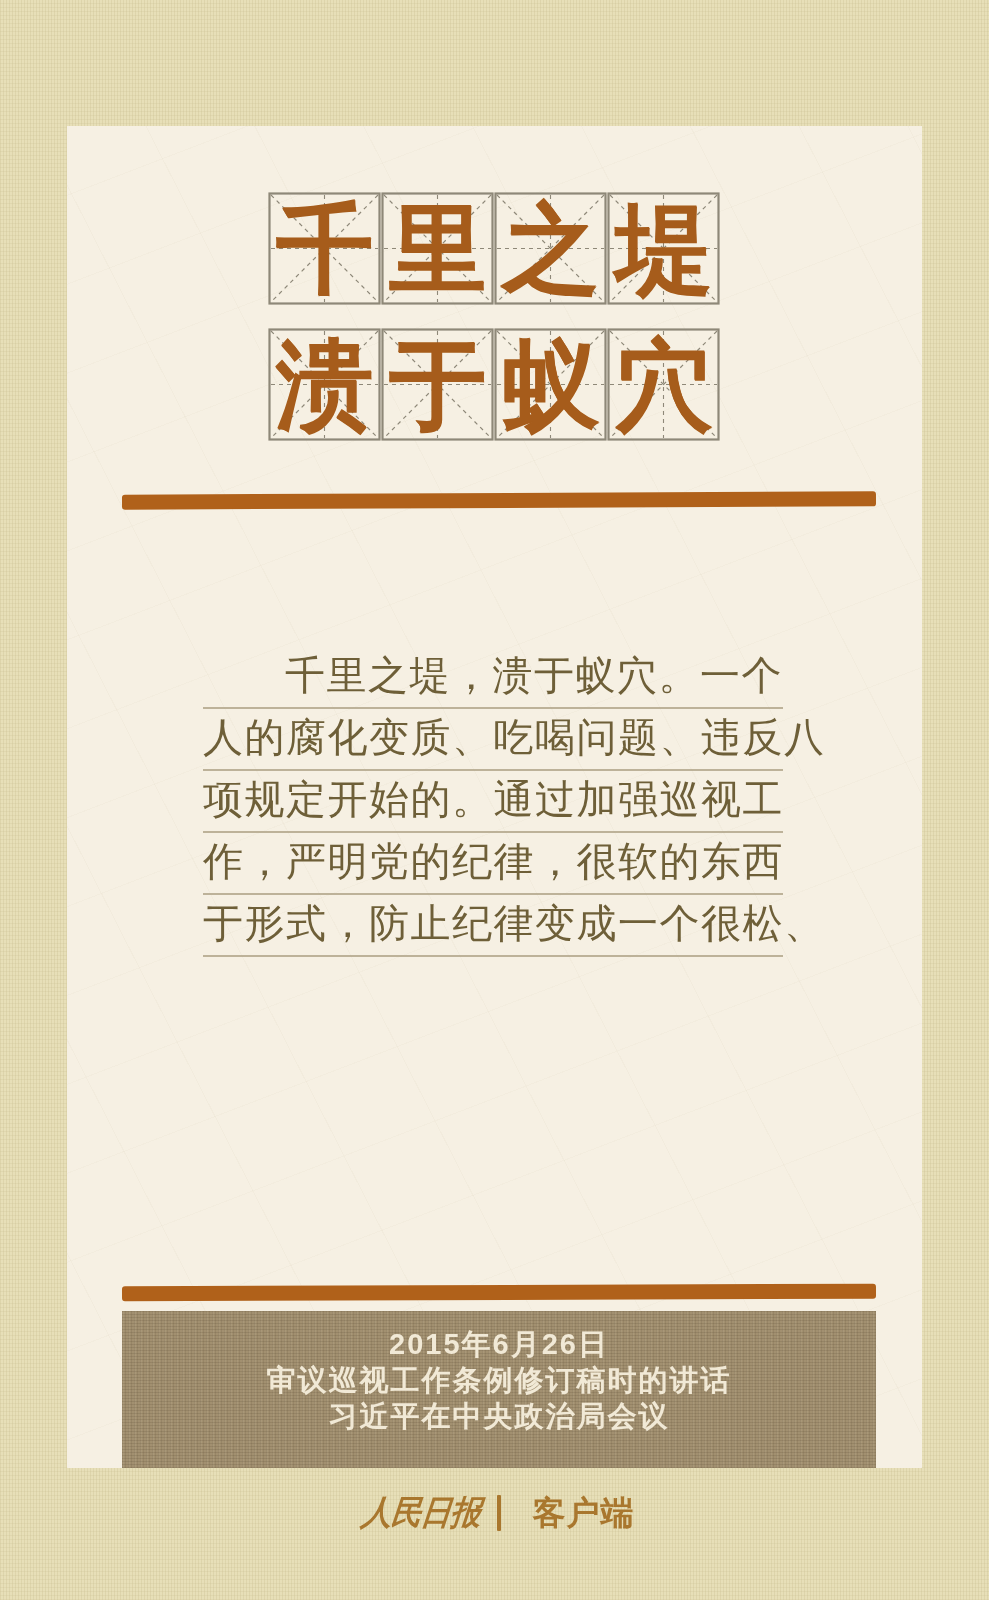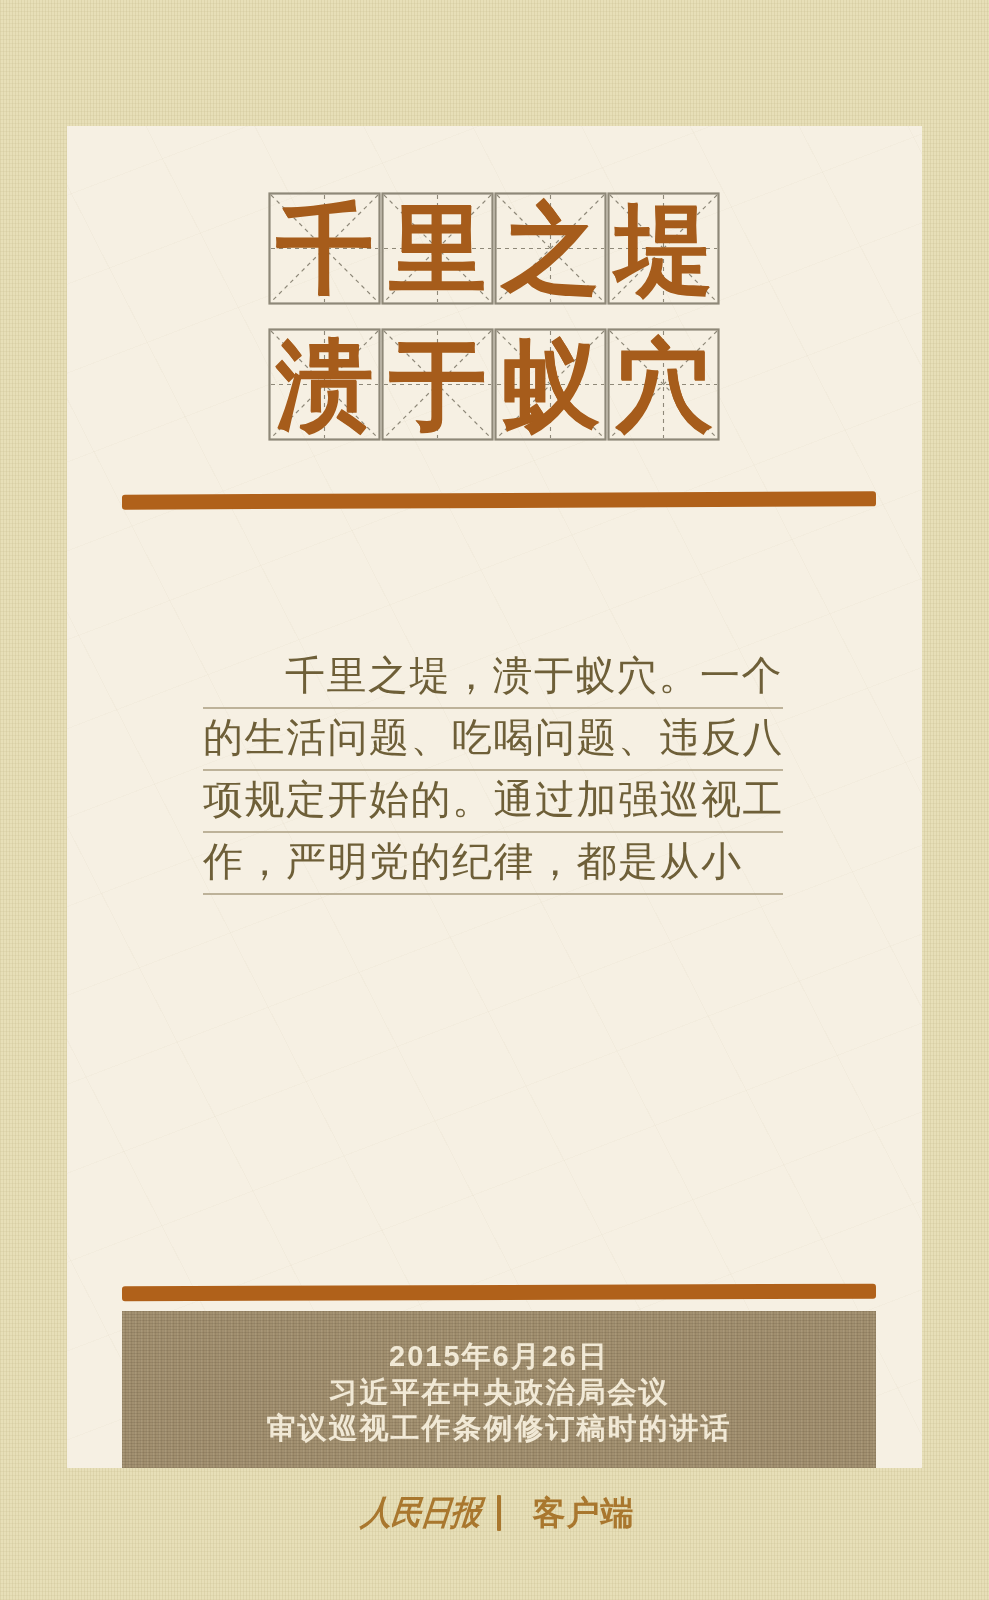--- a/index.html
+++ b/index.html
@@ -61,21 +61,21 @@
   .quote-line.indent{text-indent:2.05em;font-family:Liberation Serif, serif;}
   
   .attribution{
     position:absolute;left:55px;top:1185px;width:754px;height:157px;
     background-color:#a29070;
     background-image:
       repeating-linear-gradient(0deg, rgba(72,57,35,0.14) 0 1px, transparent 1px 3px),
       repeating-linear-gradient(90deg, rgba(72,57,35,0.12) 0 1px, transparent 1px 3px),
       repeating-linear-gradient(90deg, rgba(248,240,218,0.07) 0 2px, transparent 2px 6px);
     text-align:center;
-    padding-top:27px;box-sizing:border-box;
+    padding-top:15px;box-sizing:border-box;
   }
   .attr-line{
     font-family:"Liberation Sans", sans-serif;
     font-weight:bold;font-size:29px;line-height:36px;
     color:#f1e9d6;letter-spacing:2px;
   }
   
   .footer-logo{
     position:absolute;left:0;top:1487px;width:989px;height:52px;
     display:flex;align-items:center;justify-content:center;
@@ -185,31 +185,32 @@
             </svg>
           <span class="grid-char">穴</span>
         </div>
       </div>
     </div>
 
     <div class="divider top"></div>
 
     <div class="quote-block">
       <div class="quote-line indent">千里之堤，溃于蚁穴。一个</div>
-      <div class="quote-line">的生活问题、吃喝问题、违反八</div>
+      <div class="quote-line">人的腐化变质、吃喝问题、违反八</div>
       <div class="quote-line">项规定开始的。通过加强巡视工</div>
-      <div class="quote-line">作，严明党的纪律，都是从小</div>
+      <div class="quote-line">作，严明党的纪律，很软的东西</div>
+      <div class="quote-line">于形式，防止纪律变成一个很松、</div>
     </div>
 
     <div class="divider bottom"></div>
 
     <div class="attribution">
       <div class="attr-line">2015年6月26日</div>
+      <div class="attr-line">审议巡视工作条例修订稿时的讲话</div>
       <div class="attr-line">习近平在中央政治局会议</div>
-      <div class="attr-line">审议巡视工作条例修订稿时的讲话</div>
     </div>
 
   </div>
 
   <div class="footer-logo">
     <span class="brand-script">人民日报</span>
     <span class="brand-bar"></span>
     <span class="brand-suffix">客户端</span>
   </div>
 </div>

